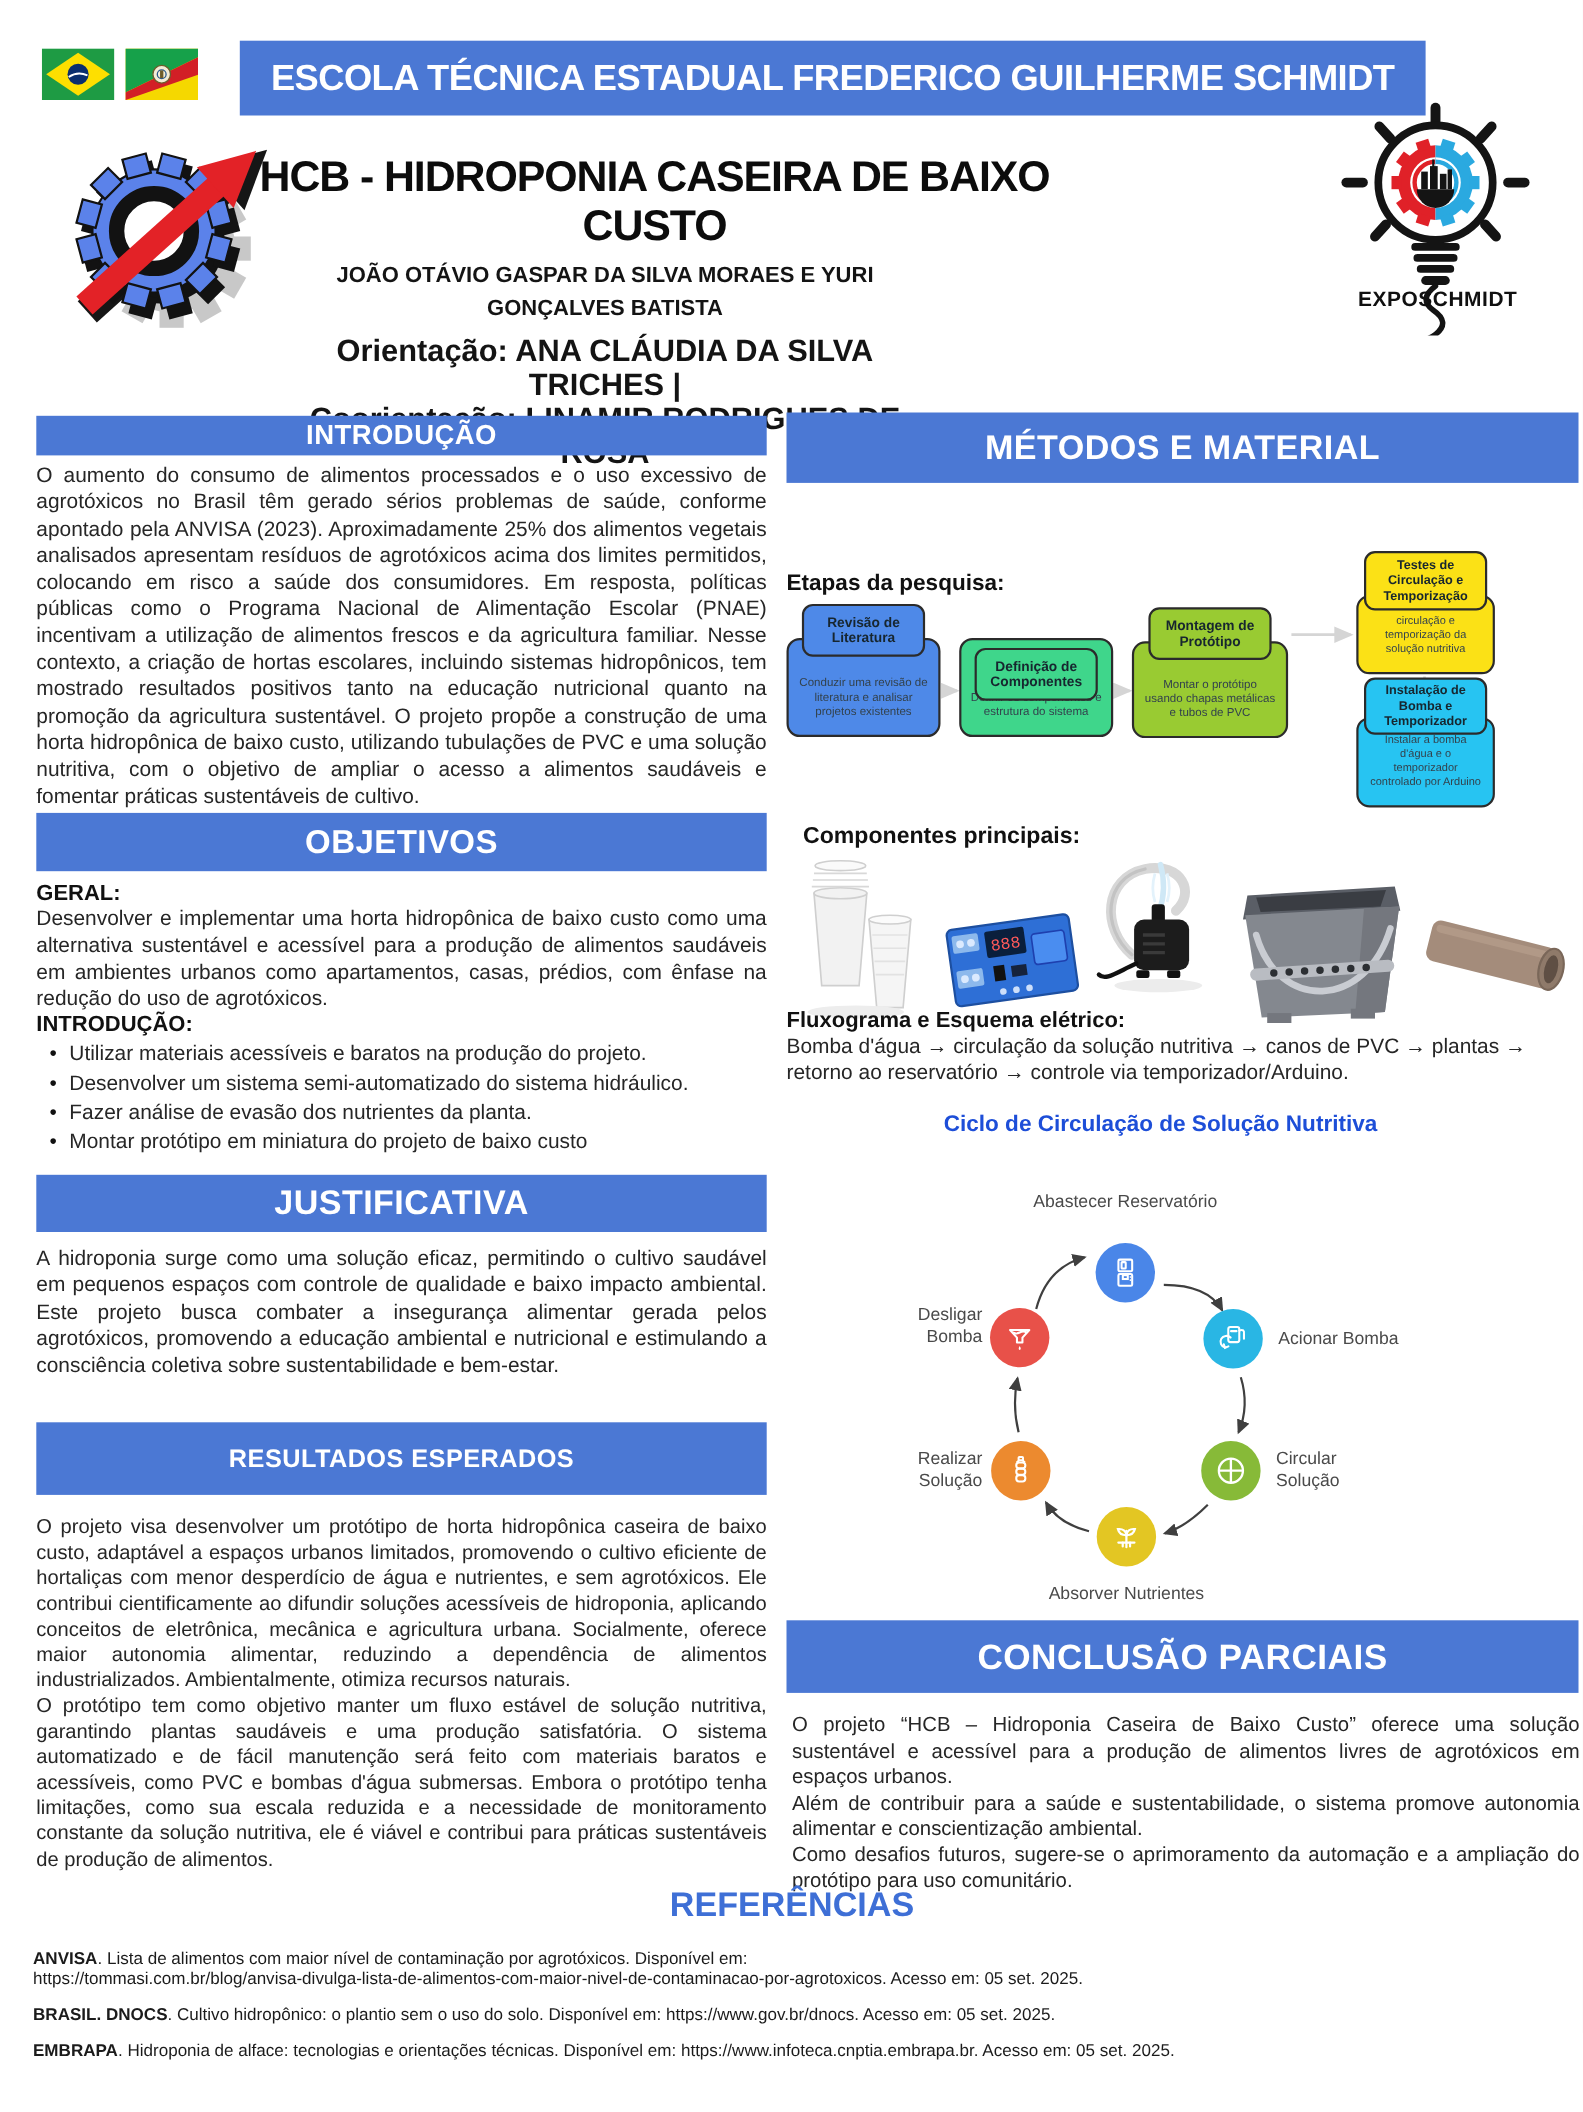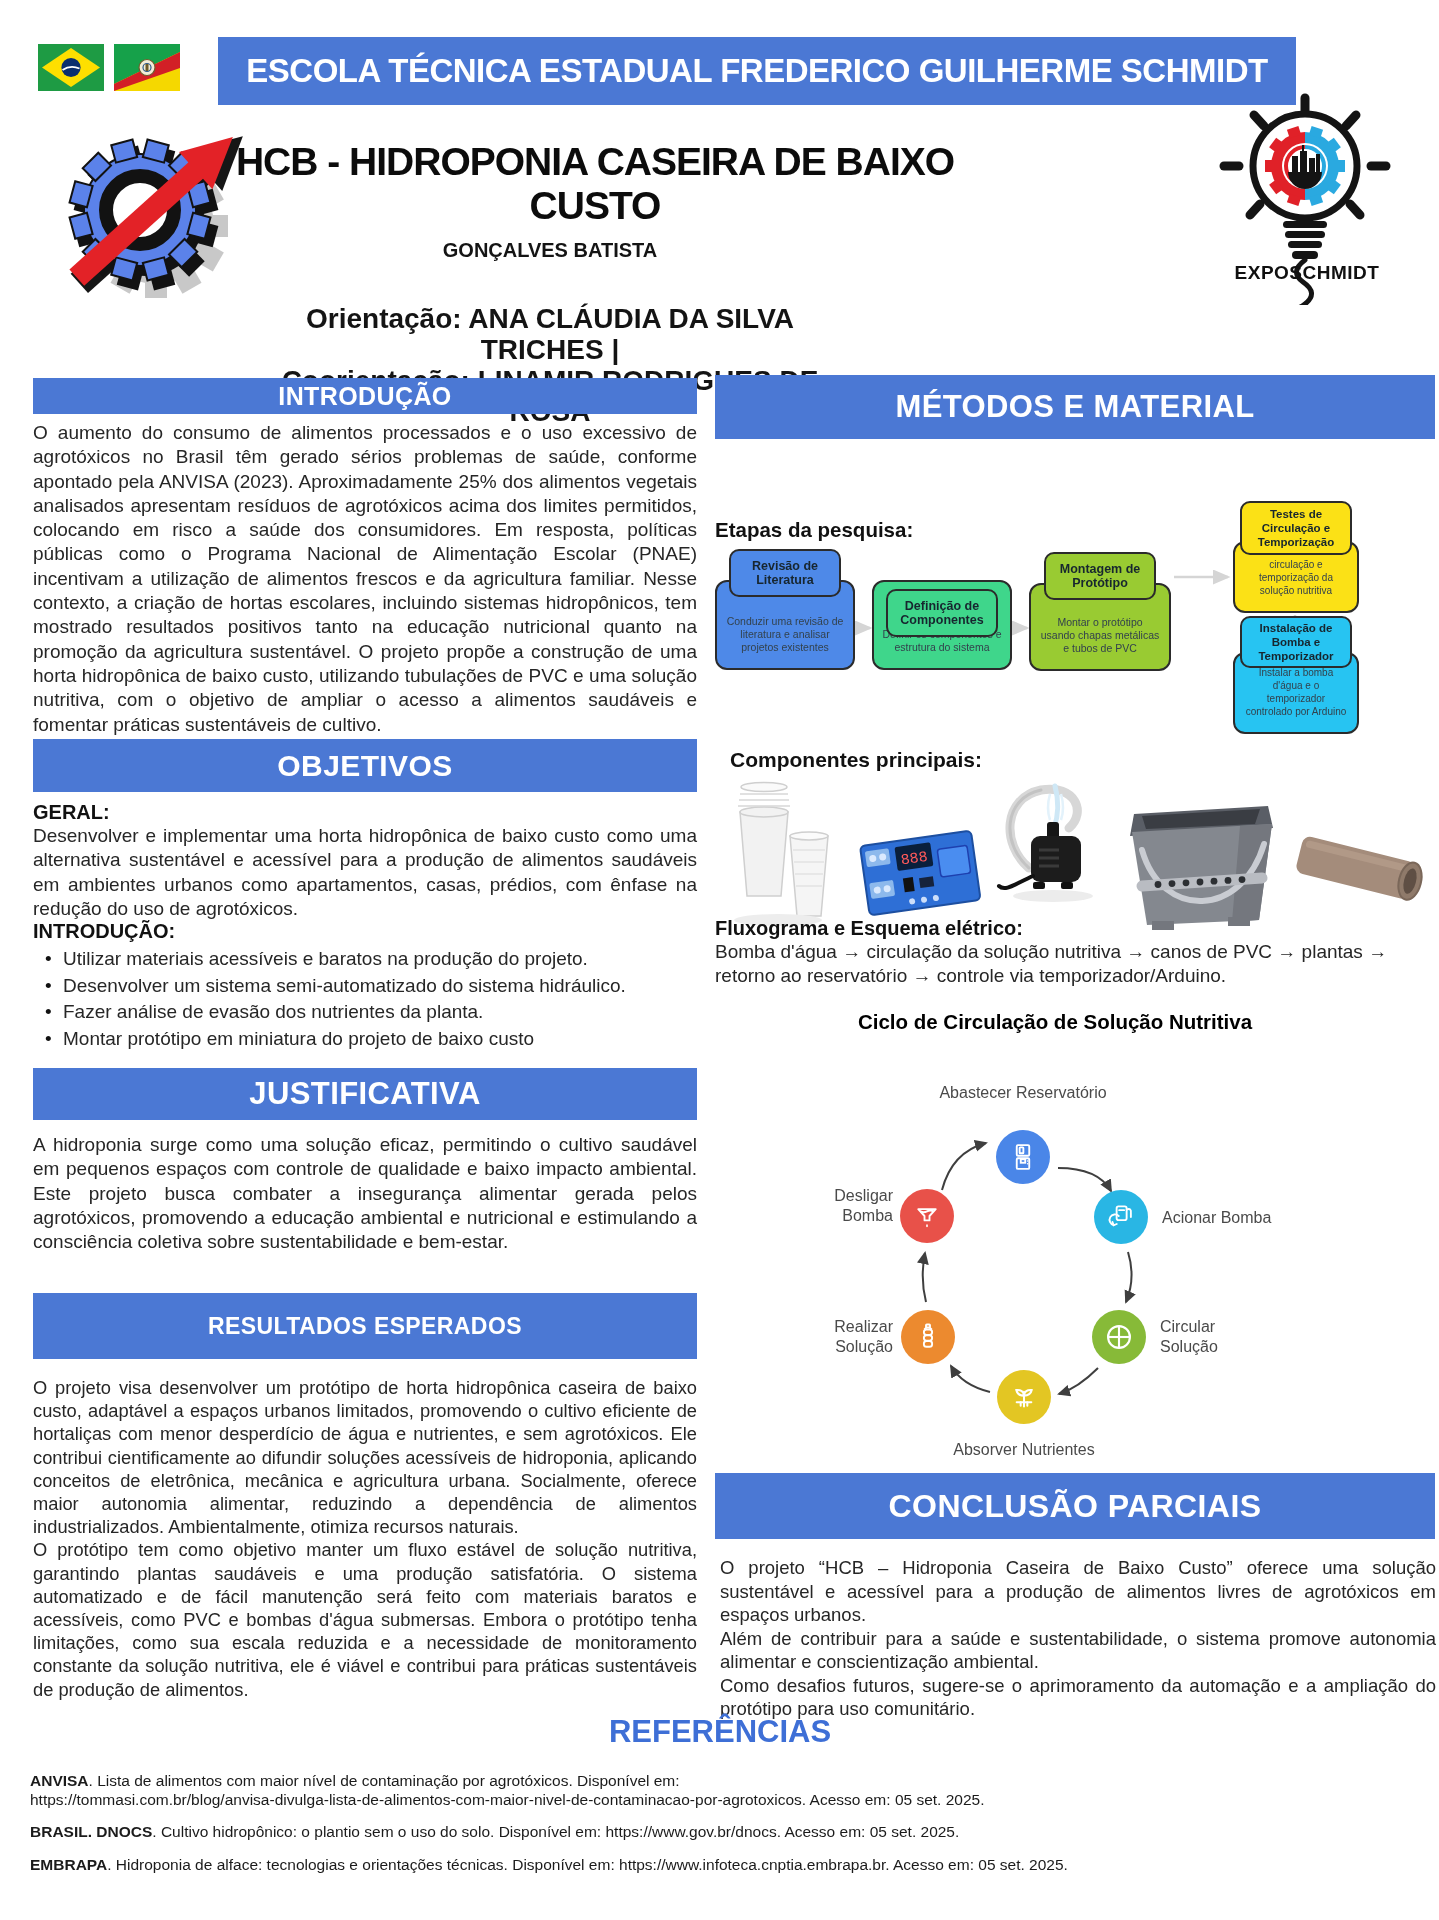--- a/index.html
+++ b/index.html
@@ -108,20 +108,21 @@
     <circle cx="112" cy="92" r="34" fill="#fff" stroke="#121212" stroke-width="14"></circle>
     <g transform="rotate(-42 118 96)">
       <rect x="24" y="86" width="164" height="22" fill="#e32227"></rect>
       <polygon points="184,72 234,97 184,122" fill="#e32227"></polygon>
     </g>
   </svg>
 
   <div class="abs" style="left:235px;top:140px;width:720px;text-align:center;font-size:39px;font-weight:700;letter-spacing:-1px;color:#0c0c0c;">HCB - HIDROPONIA CASEIRA DE BAIXO CUSTO</div>
 
   <div class="abs" style="left:290px;top:235px;width:520px;text-align:center;font-size:20px;font-weight:700;line-height:30px;color:#141414;">
+    <div>JOÃO OTÁVIO GASPAR DA SILVA MORAES E YURI</div>
     <div>GONÇALVES BATISTA</div>
   </div>
   <div class="abs" style="left:250px;top:303px;width:600px;text-align:center;font-size:28px;font-weight:700;line-height:31px;color:#141414;">
     <div>Orientação: ANA CLÁUDIA DA SILVA TRICHES |</div>
     <div>Coorientação: LINAMIR RODRIGUES DE ROSA</div>
   </div>
 
   <svg class="abs" style="left:1192px;top:90px;" width="230" height="215" viewBox="0 0 230 215">
     <g stroke="#141414" stroke-width="9" stroke-linecap="round">
       <line x1="113" y1="8" x2="113" y2="22"></line>
@@ -330,21 +331,21 @@
       <rect x="2" y="32" width="116" height="38" rx="8" fill="#a48c7b"></rect>
       <rect x="6" y="36" width="108" height="7" rx="3.5" fill="#b39a88" opacity="0.9"></rect>
       <ellipse cx="116" cy="51" rx="11" ry="19" fill="#8f7a6a" stroke="#7a6759" stroke-width="2"></ellipse>
       <ellipse cx="116" cy="51" rx="6" ry="13" fill="#5f4f44"></ellipse>
     </g>
   </svg>
 
   <div class="abs lbl" style="left:715px;top:917px;">Fluxograma e Esquema elétrico:</div>
   <div class="abs body-text" style="left:715px;top:940px;width:720px;text-align:left;">Bomba d'água → circulação da solução nutritiva → canos de PVC → plantas → retorno ao reservatório → controle via temporizador/Arduino.</div>
 
-  <div class="abs" style="left:775px;top:1010px;width:560px;text-align:center;font-size:20.5px;font-weight:700;color:#000000;">Ciclo de Circulação de Solução Nutritiva</div>
+  <div class="abs" style="left:775px;top:1010px;width:560px;text-align:center;font-size:20.5px;font-weight:700;color:#1d4ed8;">Ciclo de Circulação de Solução Nutritiva</div>
 
   <svg class="abs" style="left:820px;top:1080px;" width="420" height="400" viewBox="0 0 420 400">
     <defs>
       <marker id="ah" markerWidth="7" markerHeight="7" refX="5.5" refY="3" orient="auto">
           <path d="M0,0 L6.5,3 L0,6 z" fill="#3f3f3f"></path>
         </marker>
     </defs>
     <g stroke="#3f3f3f" stroke-width="2" fill="none">
       <path d="M122,110 Q132,72 166,63" marker-end="url(#ah)"></path>
       <path d="M238,88 Q278,88 291,111" marker-end="url(#ah)"></path>

